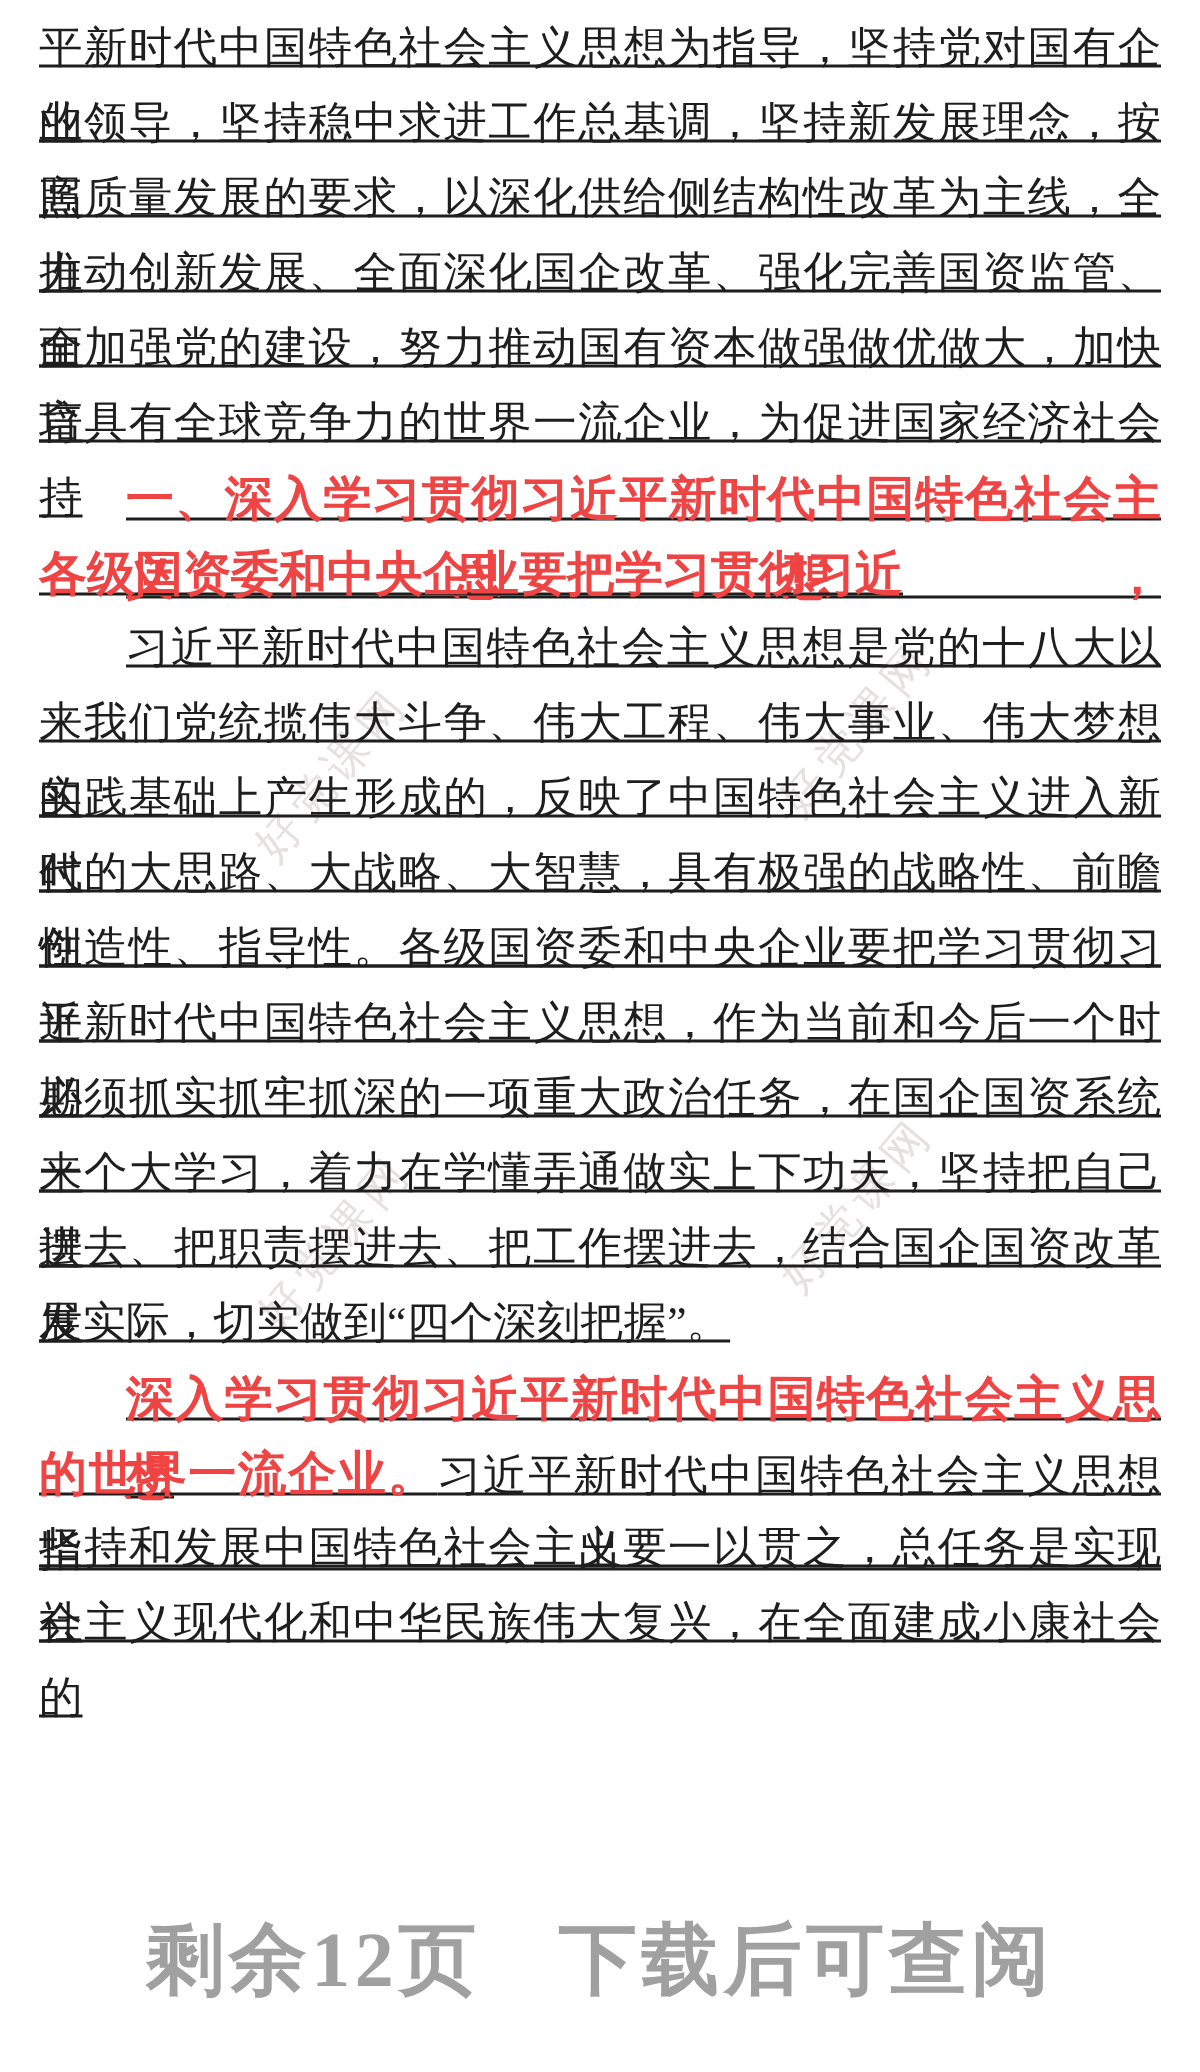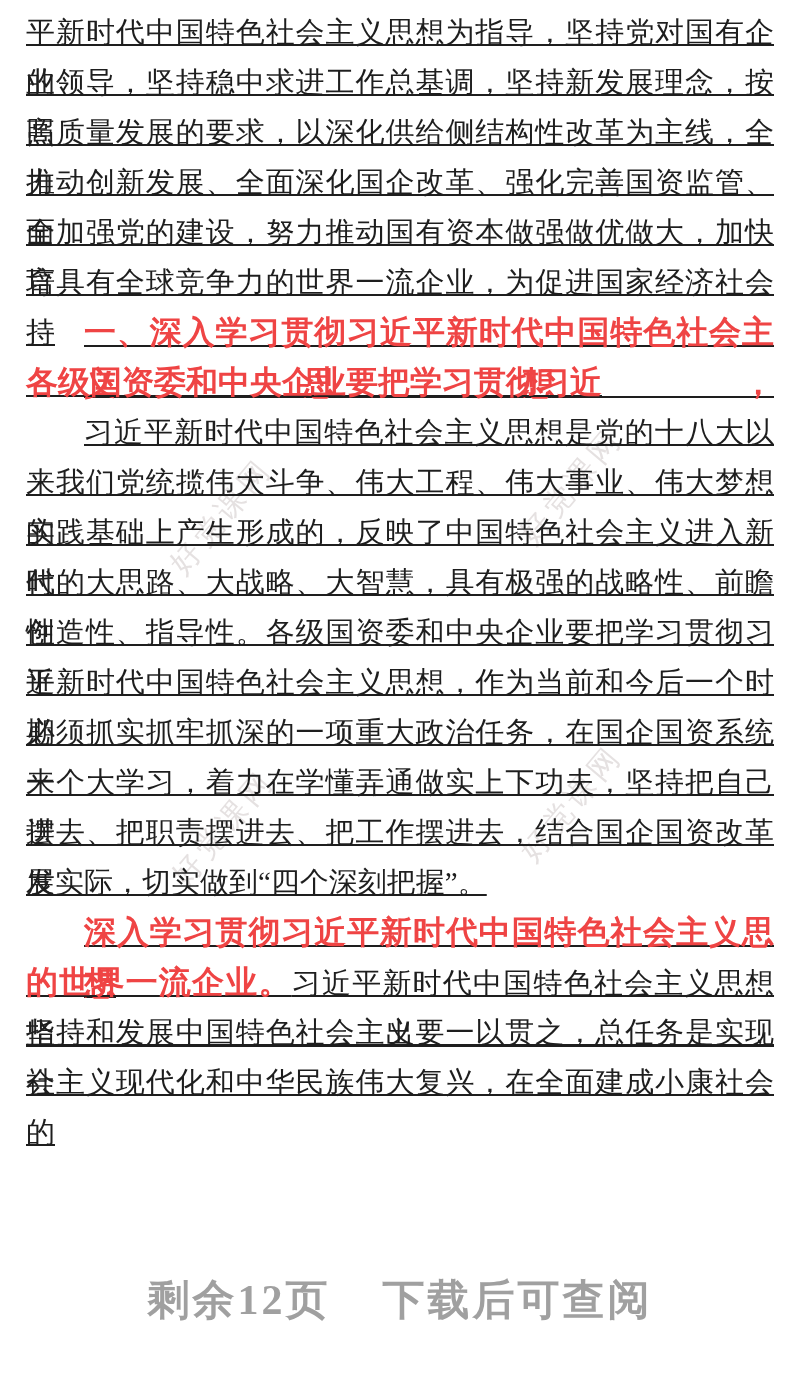--- a/index.html
+++ b/index.html
@@ -63,21 +63,21 @@
   }
   
   .footer {
     position: absolute;
     top: 1272px;
     left: 0;
     width: 800px;
     text-align: center;
     font-family: "Liberation Serif", "DejaVu Serif", serif;
     font-weight: 700;
-    font-size: 42px;
+    font-size: 52px;
     color: #a0a0a0;
     letter-spacing: 3px;
     white-space: nowrap;
   }
   .footer .footer-gap {
     display: inline-block;
     width: 52px;
   }
 </style>
 </head>

